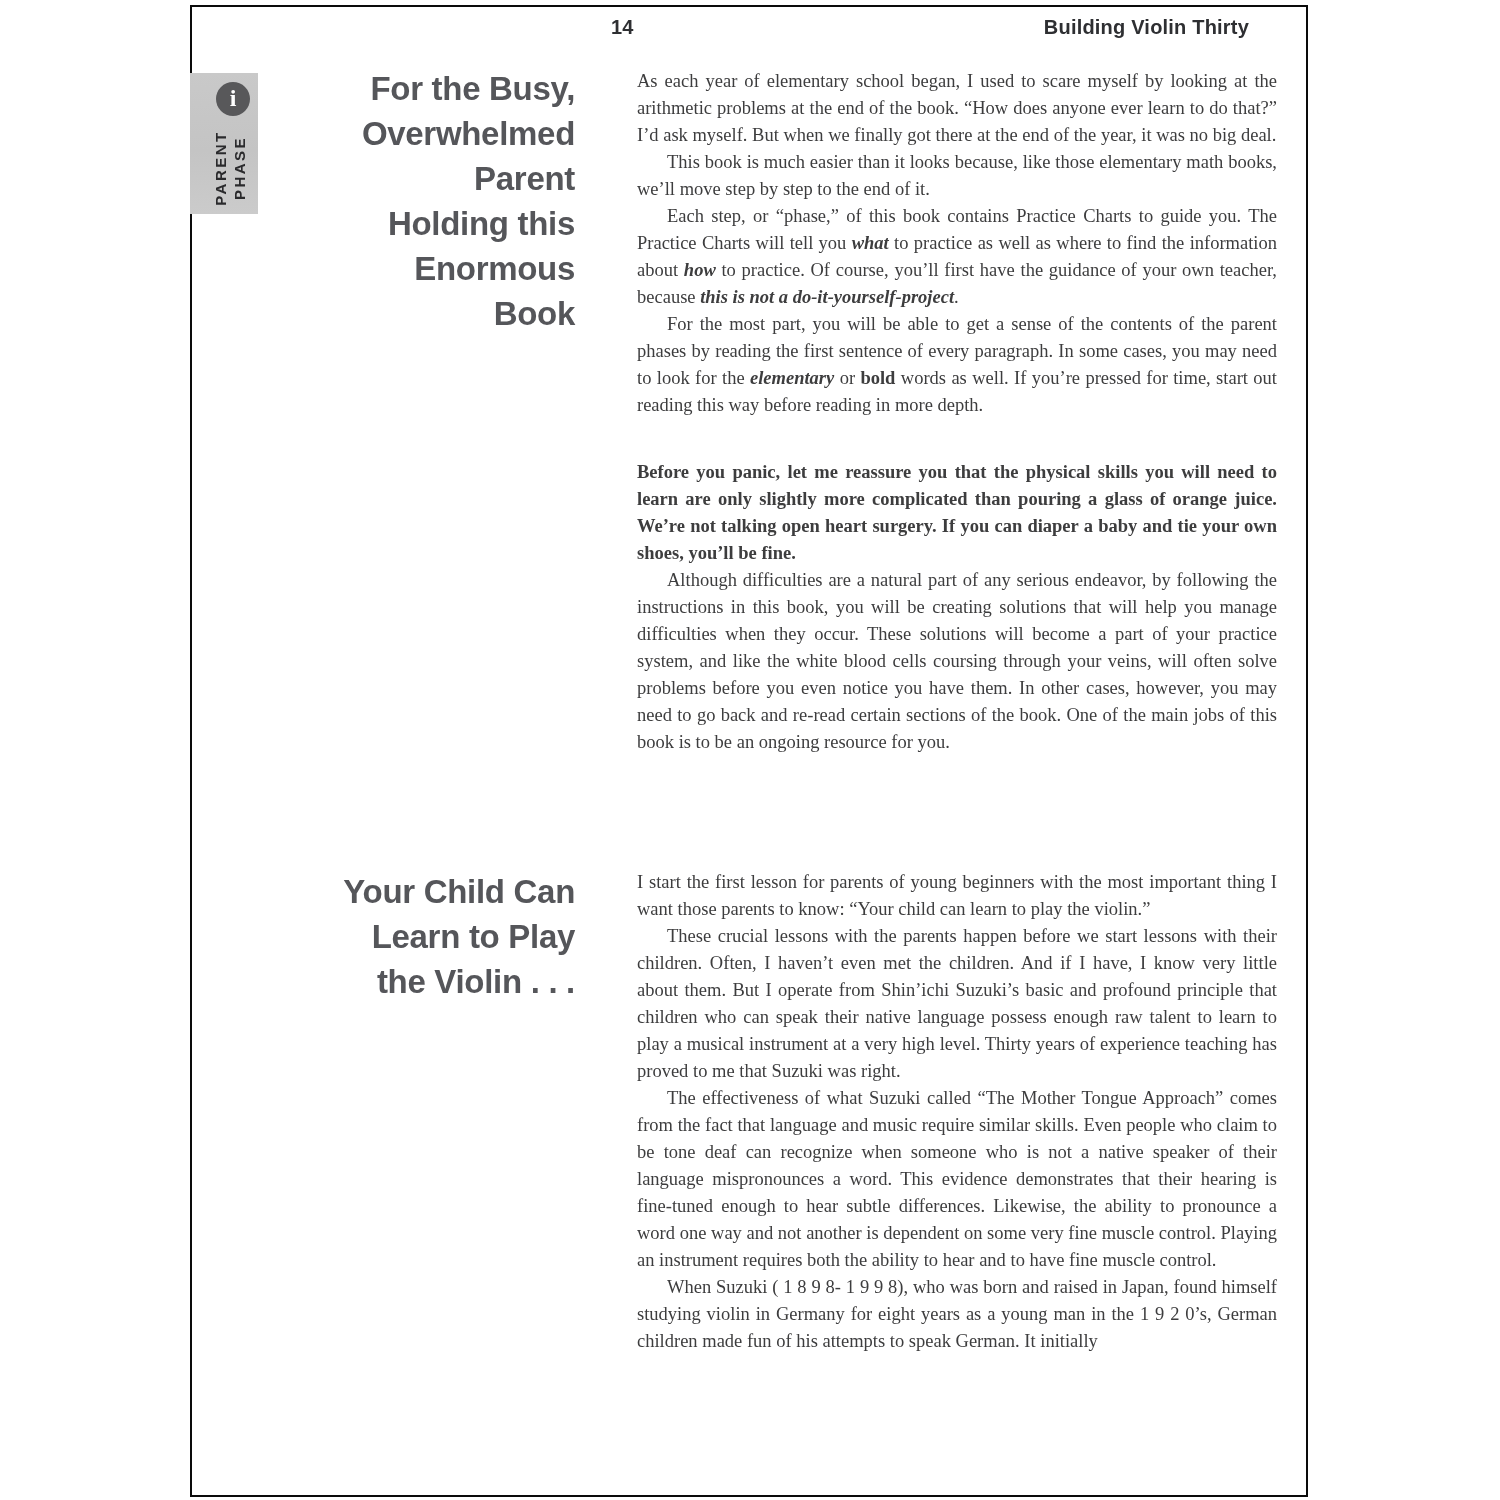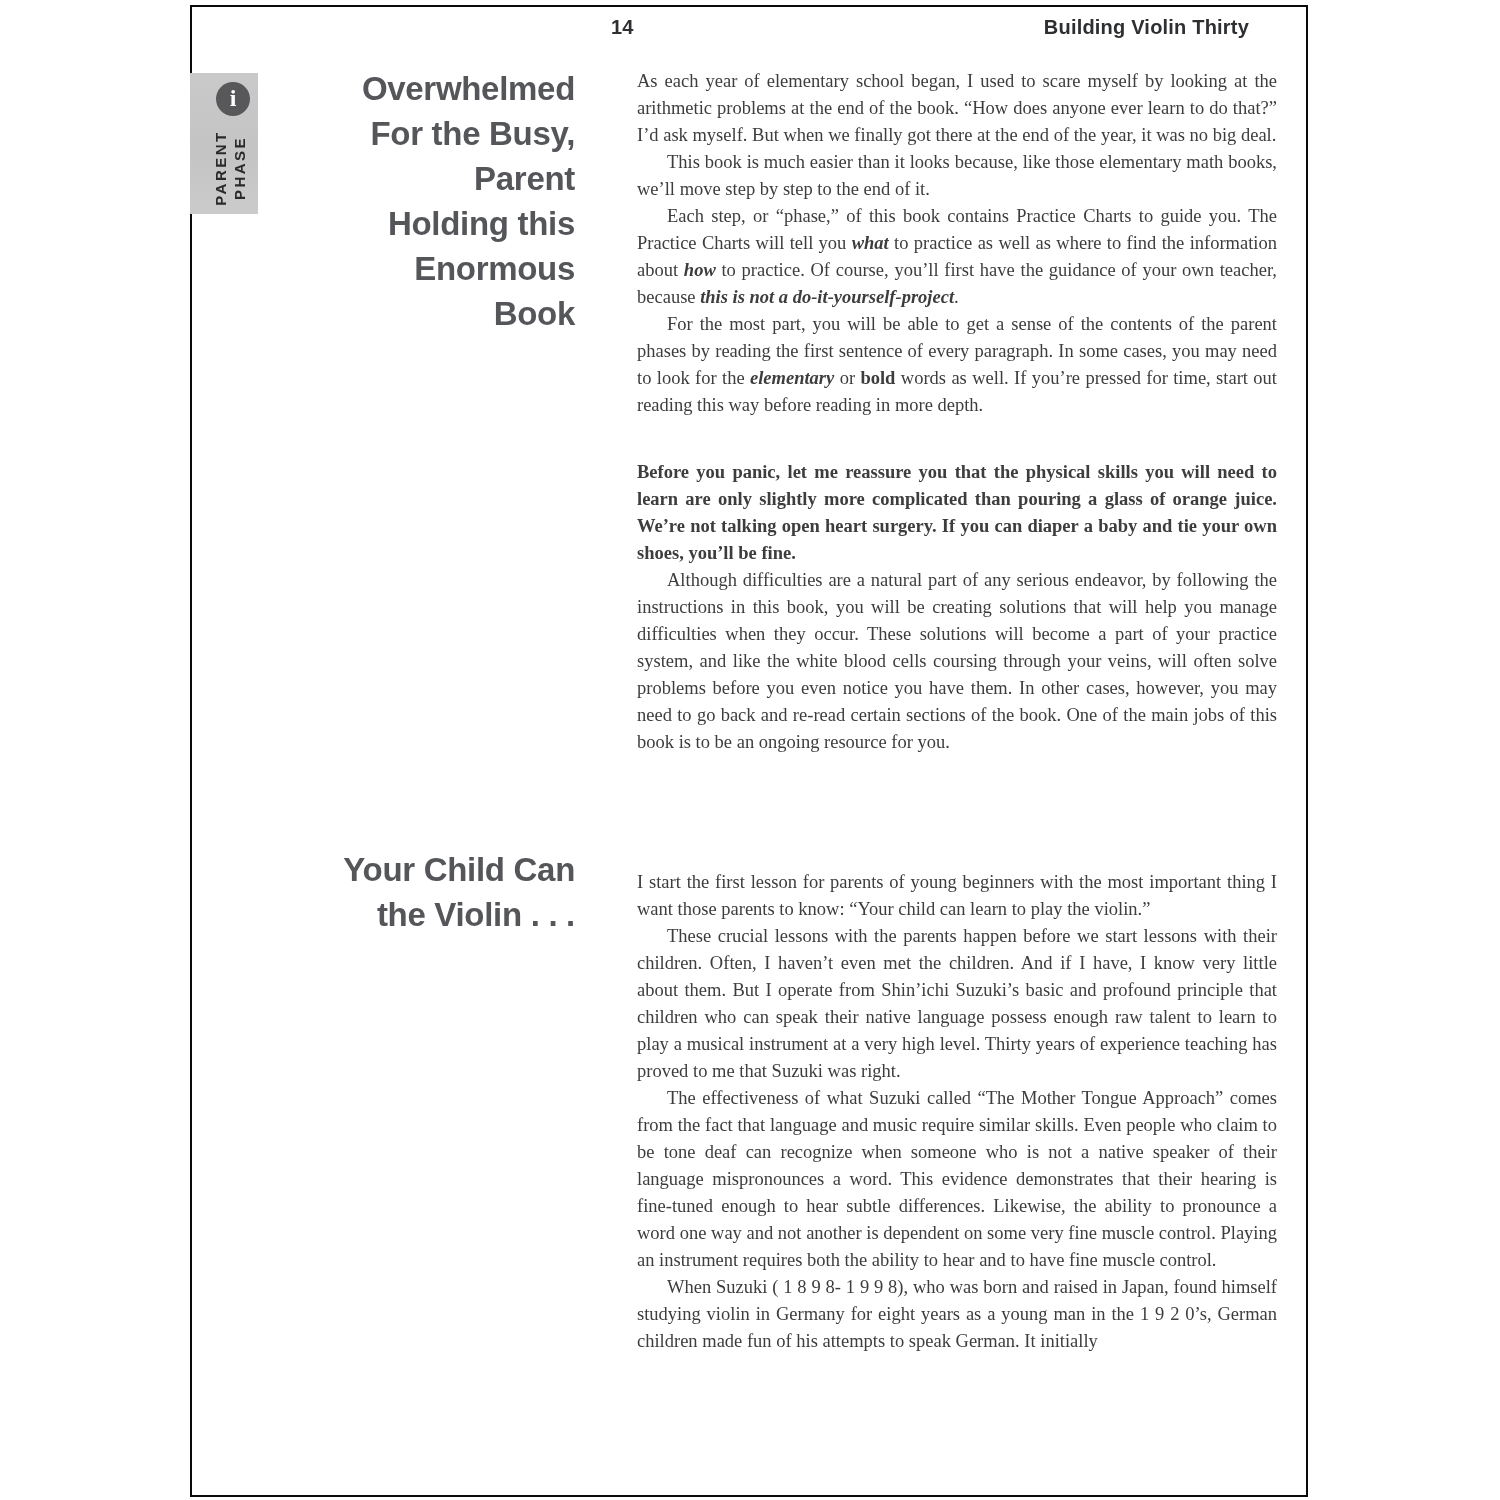--- a/index.html
+++ b/index.html
@@ -80,21 +80,21 @@
     right: 731px;
     text-align: right;
     font-weight: bold;
     font-size: 33px;
     line-height: 45px;
     letter-spacing: -0.3px;
     color: #55565a;
     white-space: nowrap;
   }
   .sec1-heading { top: 59px; }
-  .sec2-heading { top: 840px; text-align: right; }
+  .sec2-heading { top: 862px; text-align: right; }
   
   .body-col {
     position: absolute;
     left: 413px;
     width: 640px;
     font-family: "Liberation Serif", serif;
     font-size: 18.5px;
     line-height: 27px;
     color: #3d3d3e;
     text-align: justify;
@@ -123,39 +123,40 @@
       <div class="info-circle">
         <span>i</span>
       </div>
       <div class="tab-label">
         <div>PARENT</div>
         <div>PHASE</div>
       </div>
     </div>
 
     <div class="sec-heading sec1-heading">
+      <div>For the Busy,</div>
       <div>Overwhelmed</div>
-      <div>For the Busy,</div>
       <div>Parent</div>
       <div>Holding this</div>
       <div>Enormous</div>
       <div>Book</div>
     </div>
 
     <div class="body-col sec1-body">
       <p class="bp"><span>As each year of elementary school began, I used to scare myself by looking at the arithmetic problems at the end of the book. “How does anyone ever learn to do that?” I’d ask myself. But when we finally got there at the end of the year, it was no big deal.</span></p>
       <p class="bp indent"><span>This book is much easier than it looks because, like those elementary math books, we’ll move step by step to the end of it.</span></p>
       <p class="bp indent"><span>Each step, or “phase,” of this book contains Practice Charts to guide you. The Practice Charts will tell you </span><em>what</em><span> to practice as well as where to find the information about </span><em>how</em><span> to practice. Of course, you’ll first have the guidance of your own teacher, because </span><em>this is not a do-it-yourself-project</em><span>.</span></p>
       <p class="bp indent"><span>For the most part, you will be able to get a sense of the contents of the parent phases by reading the first sentence of every paragraph. In some cases, you may need to look for the </span><em>elementary</em><span> or </span><strong>bold</strong><span> words as well. If you’re pressed for time, start out reading this way before reading in more depth.</span></p>
       <p class="bp gap"><span>Before you panic, let me reassure you that the physical skills you will need to learn are only slightly more complicated than pouring a glass of orange juice. We’re not talking open heart surgery. If you can diaper a baby and tie your own shoes, you’ll be fine.</span></p>
       <p class="bp indent"><span>Although difficulties are a natural part of any serious endeavor, by following the instructions in this book, you will be creating solutions that will help you manage difficulties when they occur. These solutions will become a part of your practice system, and like the white blood cells coursing through your veins, will often solve problems before you even notice you have them. In other cases, however, you may need to go back and re-read certain sections of the book. One of the main jobs of this book is to be an ongoing resource for you.</span></p>
     </div>
 
     <div class="sec-heading sec2-heading">
       <div>Your Child Can</div>
+      <div>Learn to Play</div>
       <div>the Violin . . .</div>
     </div>
 
     <div class="body-col sec2-body">
       <p class="bp"><span>I start the first lesson for parents of young beginners with the most important thing I want those parents to know: “Your child can learn to play the violin.”</span></p>
       <p class="bp indent"><span>These crucial lessons with the parents happen before we start lessons with their children. Often, I haven’t even met the children. And if I have, I know very little about them. But I operate from Shin’ichi Suzuki’s basic and profound principle that children who can speak their native language possess enough raw talent to learn to play a musical instrument at a very high level. Thirty years of experience teaching has proved to me that Suzuki was right.</span></p>
       <p class="bp indent"><span>The effectiveness of what Suzuki called “The Mother Tongue Approach” comes from the fact that language and music require similar skills. Even people who claim to be tone deaf can recognize when someone who is not a native speaker of their language mispronounces a word. This evidence demonstrates that their hearing is fine-tuned enough to hear subtle differences. Likewise, the ability to pronounce a word one way and not another is dependent on some very fine muscle control. Playing an instrument requires both the ability to hear and to have fine muscle control.</span></p>
       <p class="bp indent"><span>When Suzuki ( 1 8 9 8- 1 9 9 8), who was born and raised in Japan, found himself studying violin in Germany for eight years as a young man in the 1 9 2 0’s, German children made fun of his attempts to speak German. It initially</span></p>
     </div>
 

